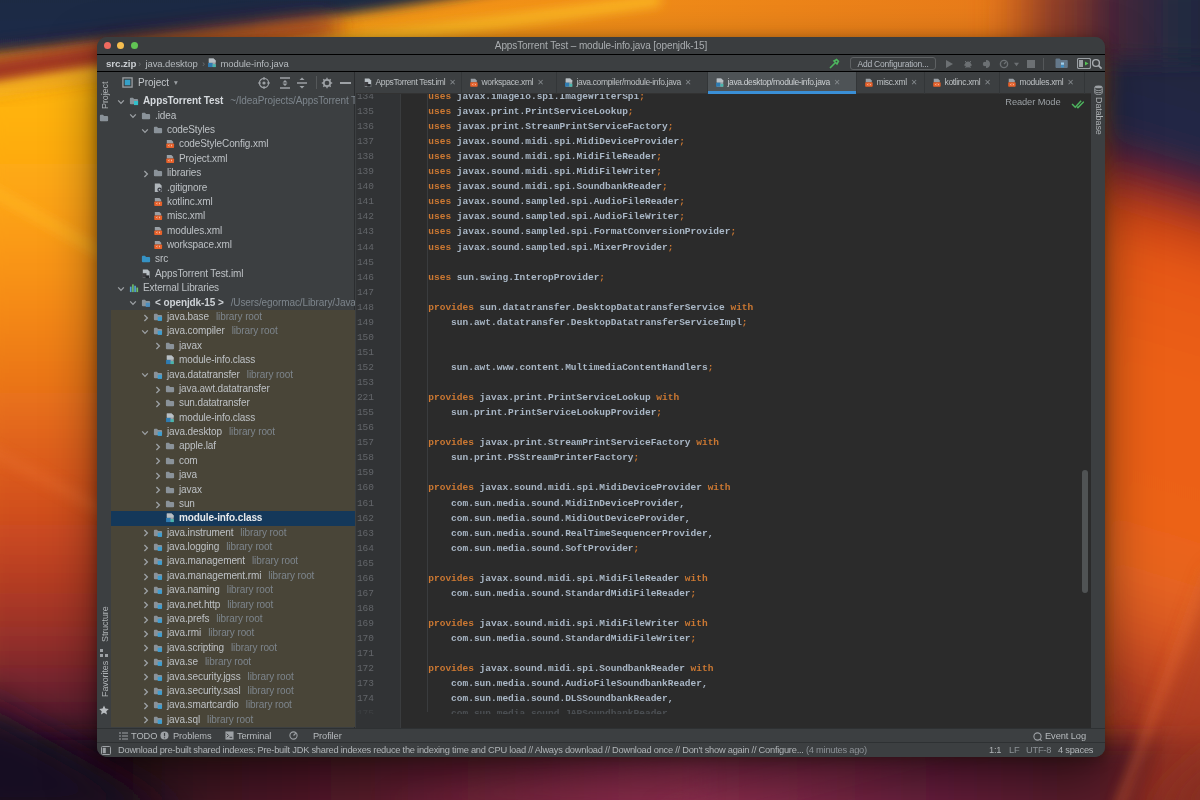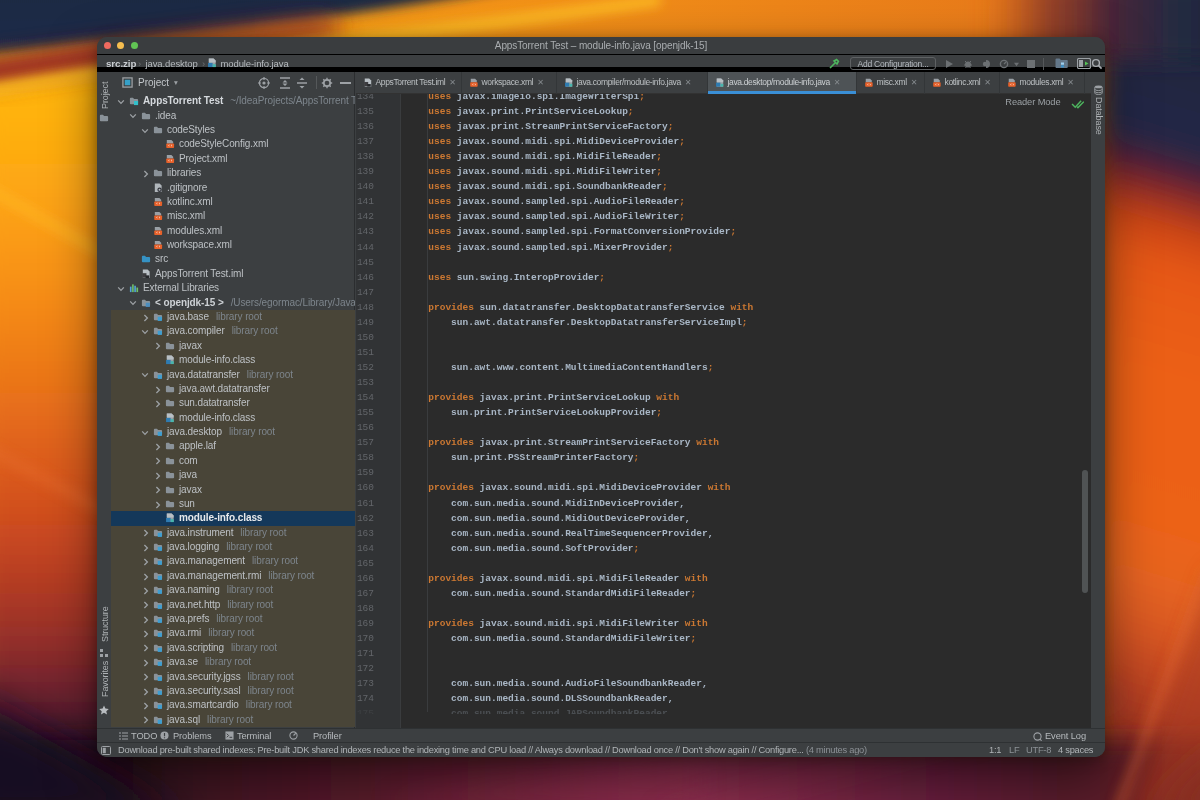--- a/index.html
+++ b/index.html
@@ -2,21 +2,21 @@
 <html><head><meta charset="utf-8"><style>
 *{margin:0;padding:0;box-sizing:border-box}
 html,body{width:1200px;height:800px;overflow:hidden;background:#e07018}
 body{font-family:"Liberation Sans",sans-serif;position:relative}
 #wp{position:absolute;left:0;top:0}
 #win{position:absolute;left:97px;top:37px;width:1008px;height:720px;border-radius:10px;
  background:#3c3f41;box-shadow:0 20px 50px rgba(0,0,0,.5),0 3px 14px rgba(0,0,0,.35);overflow:hidden}
 #titlebar{position:absolute;left:0;top:0;width:100%;height:17.5px;background:#3a3d3f;border-bottom:1px solid #000000}
 .tl-dot{position:absolute;top:4.8px;width:7.7px;height:7.7px;border-radius:50%}
 #title{position:absolute;left:0;top:0;width:100%;text-align:center;font-size:10px;line-height:18px;color:#a9adb0;letter-spacing:-0.1px}
-#navbar{position:absolute;left:0;top:17.5px;width:100%;height:17.5px;background:#3c3f41;border-bottom:5px solid #000000}
+#navbar{position:absolute;left:0;top:17.5px;width:100%;height:17.5px;background:#3c3f41;border-bottom:1px solid #000000}
 .bc{position:absolute;top:0;font-size:9.5px;line-height:17px;color:#b5babe;letter-spacing:-0.1px}
 .bcsep{color:#6b7074}
 #main{position:absolute;left:0;top:35px;width:100%;height:655.5px}
 #lstripe{position:absolute;left:0;top:0;width:14px;height:100%;background:#3c3f41}
 #rstripe{position:absolute;right:0;top:0;width:14.5px;height:100%;background:#3c3f41}
 .vlabel{color:#aeb2b5;font-size:9px;line-height:11px;white-space:nowrap;letter-spacing:-0.1px}
 #ppanel{position:absolute;left:14px;top:0;width:244px;height:100%;background:#3c3f41;border-right:1px solid #2b2d2f}
 #phead{position:absolute;left:0;top:0;width:100%;height:21.5px}
 #ptree{position:absolute;left:0;top:21.5px;width:244px;height:634px;overflow:hidden}
 .trow{position:absolute;left:0;width:244px;height:14.38px;font-size:10px;letter-spacing:-0.1px;white-space:nowrap;overflow:hidden}
@@ -543,21 +543,21 @@
             <div class="gl" style="top:146.00px;">144</div>
             <div class="gl" style="top:161.06px;">145</div>
             <div class="gl" style="top:176.12px;">146</div>
             <div class="gl" style="top:191.18px;">147</div>
             <div class="gl" style="top:206.24px;">148</div>
             <div class="gl" style="top:221.30px;">149</div>
             <div class="gl" style="top:236.36px;">150</div>
             <div class="gl" style="top:251.42px;">151</div>
             <div class="gl" style="top:266.48px;">152</div>
             <div class="gl" style="top:281.54px;">153</div>
-            <div class="gl" style="top:296.60px;">154</div>
+            <div class="gl" style="top:296.60px;">221</div>
             <div class="gl" style="top:311.66px;">155</div>
             <div class="gl" style="top:326.72px;">156</div>
             <div class="gl" style="top:341.78px;">157</div>
             <div class="gl" style="top:356.84px;">158</div>
             <div class="gl" style="top:371.90px;">159</div>
             <div class="gl" style="top:386.96px;">160</div>
             <div class="gl" style="top:402.02px;">161</div>
             <div class="gl" style="top:417.08px;">162</div>
             <div class="gl" style="top:432.14px;">163</div>
             <div class="gl" style="top:447.20px;">164</div>
@@ -596,20 +596,21 @@
           <div class="cl" style="top:356.84px;">&nbsp;&nbsp;&nbsp;&nbsp;&nbsp;&nbsp;&nbsp;&nbsp;<span class="t">sun.print.PSStreamPrinterFactory</span><span class="k">;</span></div>
           <div class="cl" style="top:386.96px;">&nbsp;&nbsp;&nbsp;&nbsp;<span class="k">provides</span><span class="t"> javax.sound.midi.spi.MidiDeviceProvider </span><span class="k">with</span></div>
           <div class="cl" style="top:402.02px;">&nbsp;&nbsp;&nbsp;&nbsp;&nbsp;&nbsp;&nbsp;&nbsp;<span class="t">com.sun.media.sound.MidiInDeviceProvider,</span></div>
           <div class="cl" style="top:417.08px;">&nbsp;&nbsp;&nbsp;&nbsp;&nbsp;&nbsp;&nbsp;&nbsp;<span class="t">com.sun.media.sound.MidiOutDeviceProvider,</span></div>
           <div class="cl" style="top:432.14px;">&nbsp;&nbsp;&nbsp;&nbsp;&nbsp;&nbsp;&nbsp;&nbsp;<span class="t">com.sun.media.sound.RealTimeSequencerProvider,</span></div>
           <div class="cl" style="top:447.20px;">&nbsp;&nbsp;&nbsp;&nbsp;&nbsp;&nbsp;&nbsp;&nbsp;<span class="t">com.sun.media.sound.SoftProvider</span><span class="k">;</span></div>
           <div class="cl" style="top:477.32px;">&nbsp;&nbsp;&nbsp;&nbsp;<span class="k">provides</span><span class="t"> javax.sound.midi.spi.MidiFileReader </span><span class="k">with</span></div>
           <div class="cl" style="top:492.38px;">&nbsp;&nbsp;&nbsp;&nbsp;&nbsp;&nbsp;&nbsp;&nbsp;<span class="t">com.sun.media.sound.StandardMidiFileReader</span><span class="k">;</span></div>
           <div class="cl" style="top:522.50px;">&nbsp;&nbsp;&nbsp;&nbsp;<span class="k">provides</span><span class="t"> javax.sound.midi.spi.MidiFileWriter </span><span class="k">with</span></div>
           <div class="cl" style="top:537.56px;">&nbsp;&nbsp;&nbsp;&nbsp;&nbsp;&nbsp;&nbsp;&nbsp;<span class="t">com.sun.media.sound.StandardMidiFileWriter</span><span class="k">;</span></div>
+          <div class="cl" style="top:567.68px;">&nbsp;&nbsp;&nbsp;&nbsp;<span class="k">provides</span><span class="t"> javax.sound.midi.spi.SoundbankReader </span><span class="k">with</span></div>
           <div class="cl" style="top:582.74px;">&nbsp;&nbsp;&nbsp;&nbsp;&nbsp;&nbsp;&nbsp;&nbsp;<span class="t">com.sun.media.sound.AudioFileSoundbankReader,</span></div>
           <div class="cl" style="top:597.80px;">&nbsp;&nbsp;&nbsp;&nbsp;&nbsp;&nbsp;&nbsp;&nbsp;<span class="t">com.sun.media.sound.DLSSoundbankReader,</span></div>
           <div class="cl" style="top:612.86px;opacity:.25;">&nbsp;&nbsp;&nbsp;&nbsp;&nbsp;&nbsp;&nbsp;&nbsp;<span class="t">com.sun.media.sound.JARSoundbankReader,</span></div>
         </div>
 <div style="position:absolute;right:30px;top:3.5px;font-size:9.3px;color:#9ba0a4;letter-spacing:-0.1px">Reader Mode</div>
 <svg style="position:absolute;right:7px;top:5px" width="13" height="10" viewBox="0 0 14 11">
           <path d="M1 5.5 L4.5 9 L11 2" stroke="#4db55e" stroke-width="1.6" fill="none"></path>
           <path d="M6.5 8.5 L7.5 9.5 L14 3" stroke="#4db55e" stroke-width="1.6" fill="none"></path>
         </svg>
 <div style="position:absolute;right:3px;top:376.5px;width:6px;height:123px;border-radius:3px;background:#5d6163;opacity:.75"></div>

